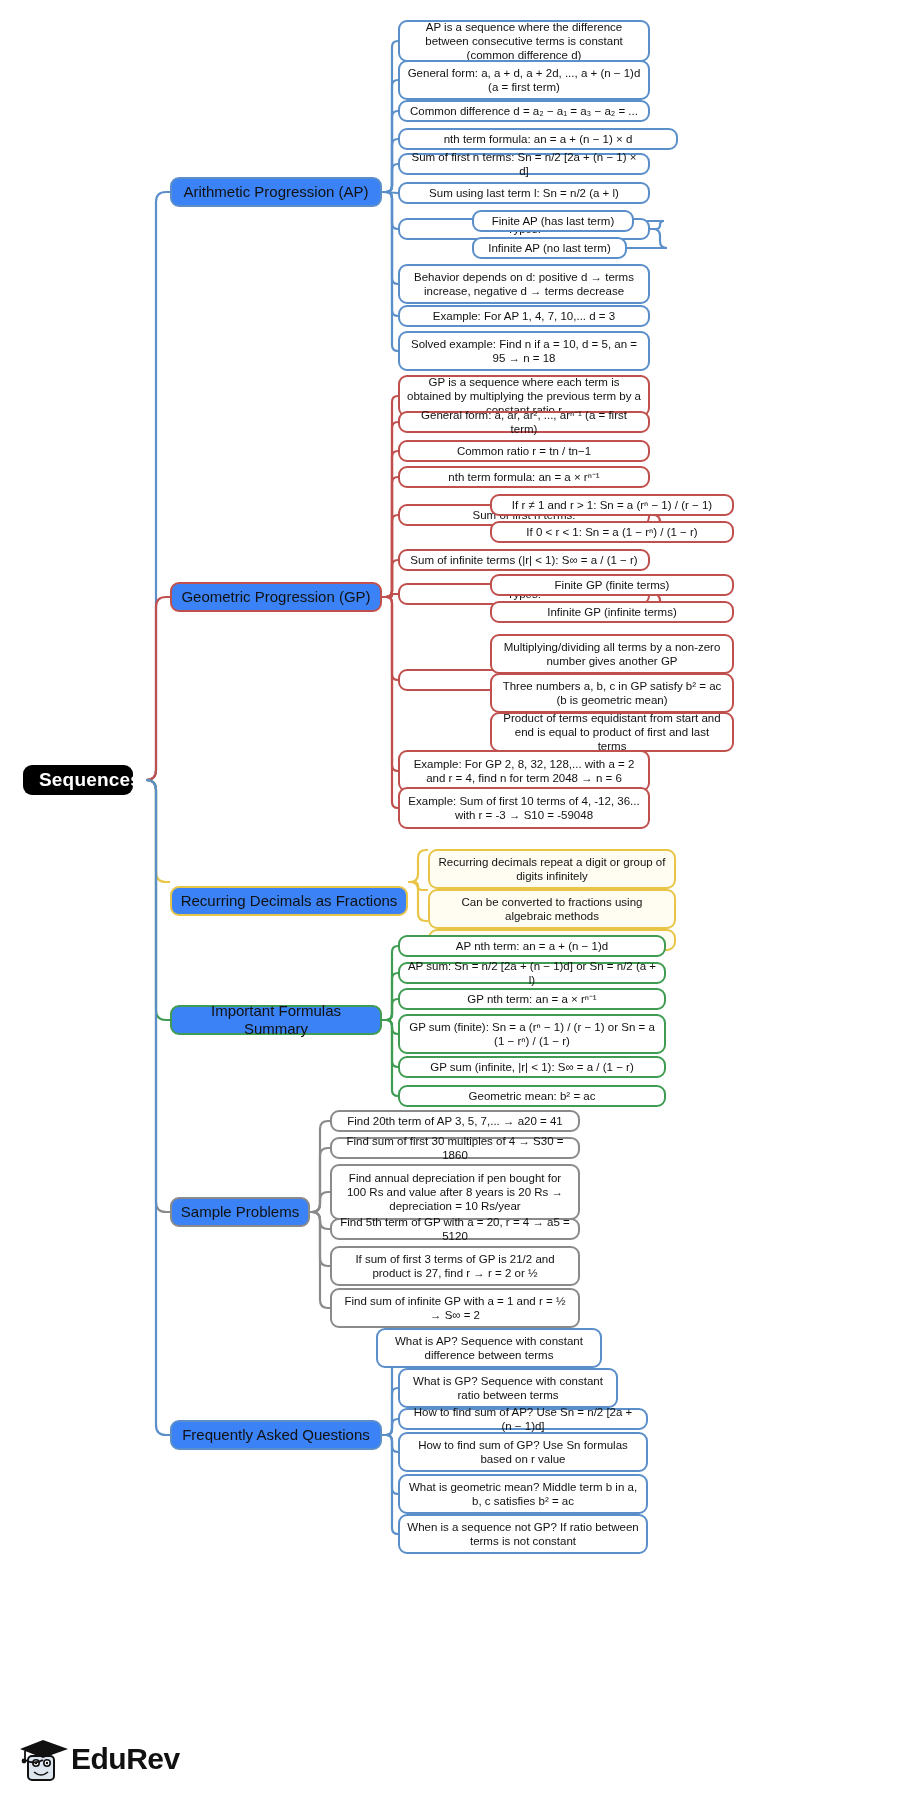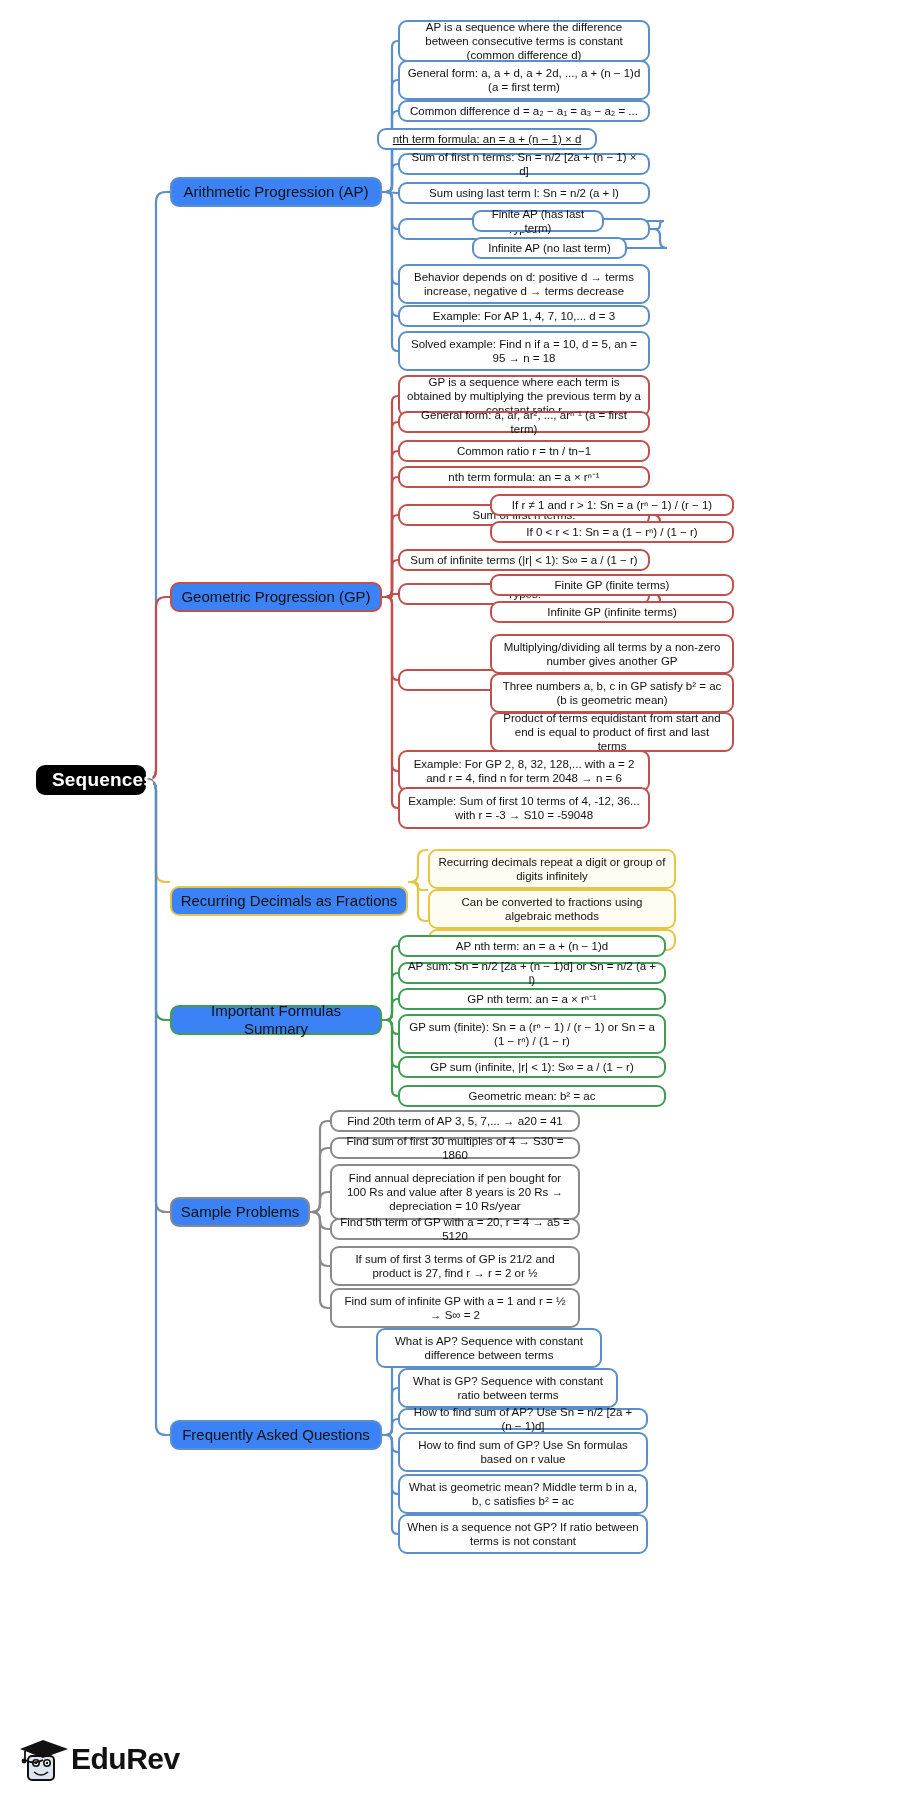--- a/index.html
+++ b/index.html
@@ -117,30 +117,30 @@
       <path d="M 310 1212 L 312 1212 Q 320 1212 320 1220 L 320 1300 Q 320 1308 328 1308 L 330 1308" fill="none" stroke="#8a8a8a" stroke-width="2.2"></path>
       <path d="M 146 780 L 146 780 Q 156 780 156 790 L 156 1425 Q 156 1435 166 1435 L 170 1435" fill="none" stroke="#5b8fc9" stroke-width="2.2"></path>
       <path d="M 382 1435 L 386 1435 Q 392 1435 392 1429 L 392 1354 Q 392 1348 398 1348 L 398 1348" fill="none" stroke="#5b8fc9" stroke-width="2.2"></path>
       <path d="M 382 1435 L 386 1435 Q 392 1435 392 1429 L 392 1394 Q 392 1388 398 1388 L 398 1388" fill="none" stroke="#5b8fc9" stroke-width="2.2"></path>
       <path d="M 382 1435 L 386 1435 Q 392 1435 392 1429 L 392 1425 Q 392 1419 398 1419 L 398 1419" fill="none" stroke="#5b8fc9" stroke-width="2.2"></path>
       <path d="M 382 1435 L 386 1435 Q 392 1435 392 1441 L 392 1446 Q 392 1452 398 1452 L 398 1452" fill="none" stroke="#5b8fc9" stroke-width="2.2"></path>
       <path d="M 382 1435 L 386 1435 Q 392 1435 392 1441 L 392 1488 Q 392 1494 398 1494 L 398 1494" fill="none" stroke="#5b8fc9" stroke-width="2.2"></path>
       <path d="M 382 1435 L 386 1435 Q 392 1435 392 1441 L 392 1528 Q 392 1534 398 1534 L 398 1534" fill="none" stroke="#5b8fc9" stroke-width="2.2"></path>
     </svg>
   <div id="nodes">
-      <div class="node root" style="left: 36px; top: 765px; width: 110px; min-height: 30px; height: 30px; padding-left: 31px;">Sequences</div>
+      <div class="node root" style="left: 23px; top: 765px; width: 110px; min-height: 30px; height: 30px; padding-left: 31px;">Sequences</div>
       <div class="node branch c-blue" style="left: 170px; top: 177px; width: 212px; min-height: 30px; height: 30px; border-color: rgb(91, 143, 201);">Arithmetic Progression (AP)</div>
       <div class="node leaf c-blue" style="left: 398px; top: 20px; width: 252px; min-height: 42px; height: 42px; border-color: rgb(91, 143, 201);">AP is a sequence where the difference between consecutive terms is constant (common difference d)</div>
       <div class="node leaf c-blue" style="left: 398px; top: 60px; width: 252px; min-height: 40px; height: 40px; border-color: rgb(91, 143, 201);">General form: a, a + d, a + 2d, ..., a + (n − 1)d (a = first term)</div>
       <div class="node leaf c-blue" style="left: 398px; top: 100px; width: 252px; min-height: 22px; height: 22px; border-color: rgb(91, 143, 201);">Common difference d = a₂ − a₁ = a₃ − a₂ = ...</div>
-      <div class="node leaf c-blue" style="left: 377px; top: 128px; width: 220px; min-height: 22px; height: 22px; border-color: rgb(91, 143, 201); text-decoration: underline;">nth term formula: an = a + (n − 1) × d</div>
+      <div class="node leaf c-blue" style="left: 398px; top: 128px; width: 280px; min-height: 22px; height: 22px; border-color: rgb(91, 143, 201);">nth term formula: an = a + (n − 1) × d</div>
       <div class="node leaf c-blue" style="left: 398px; top: 153px; width: 252px; min-height: 22px; height: 22px; border-color: rgb(91, 143, 201);">Sum of first n terms: Sn = n/2 [2a + (n − 1) × d]</div>
       <div class="node leaf c-blue" style="left: 398px; top: 182px; width: 252px; min-height: 22px; height: 22px; border-color: rgb(91, 143, 201);">Sum using last term l: Sn = n/2 (a + l)</div>
       <div class="node leaf c-blue" style="left: 398px; top: 218px; width: 252px; min-height: 22px; height: 22px; border-color: rgb(91, 143, 201);">Types:</div>
-      <div class="node sub c-blue" style="left: 472px; top: 210px; width: 132px; min-height: 22px; height: 22px; border-color: rgb(91, 143, 201);">Finite AP (has last term)</div>
+      <div class="node sub c-blue" style="left: 472px; top: 210px; width: 162px; min-height: 22px; height: 22px; border-color: rgb(91, 143, 201);">Finite AP (has last term)</div>
       <div class="node sub c-blue" style="left: 472px; top: 237px; width: 155px; min-height: 22px; height: 22px; border-color: rgb(91, 143, 201);">Infinite AP (no last term)</div>
       <div class="node leaf c-blue" style="left: 398px; top: 264px; width: 252px; min-height: 40px; height: 40px; border-color: rgb(91, 143, 201);">Behavior depends on d: positive d → terms increase, negative d → terms decrease</div>
       <div class="node leaf c-blue" style="left: 398px; top: 305px; width: 252px; min-height: 22px; height: 22px; border-color: rgb(91, 143, 201);">Example: For AP 1, 4, 7, 10,... d = 3</div>
       <div class="node leaf c-blue" style="left: 398px; top: 331px; width: 252px; min-height: 40px; height: 40px; border-color: rgb(91, 143, 201);">Solved example: Find n if a = 10, d = 5, an = 95 → n = 18</div>
       <div class="node branch c-red" style="left: 170px; top: 582px; width: 212px; min-height: 30px; height: 30px; border-color: rgb(192, 80, 77);">Geometric Progression (GP)</div>
       <div class="node leaf c-red" style="left: 398px; top: 375px; width: 252px; min-height: 42px; height: 42px; border-color: rgb(192, 80, 77);">GP is a sequence where each term is obtained by multiplying the previous term by a constant ratio r</div>
       <div class="node leaf c-red" style="left: 398px; top: 411px; width: 252px; min-height: 22px; height: 22px; border-color: rgb(192, 80, 77);">General form: a, ar, ar², ..., arⁿ⁻¹ (a = first term)</div>
       <div class="node leaf c-red" style="left: 398px; top: 440px; width: 252px; min-height: 22px; height: 22px; border-color: rgb(192, 80, 77);">Common ratio r = tn / tn−1</div>
       <div class="node leaf c-red" style="left: 398px; top: 466px; width: 252px; min-height: 22px; height: 22px; border-color: rgb(192, 80, 77);">nth term formula: an = a × rⁿ⁻¹</div>
       <div class="node leaf c-red" style="left: 398px; top: 504px; width: 252px; min-height: 22px; height: 22px; border-color: rgb(192, 80, 77);">Sum of first n terms:</div>

